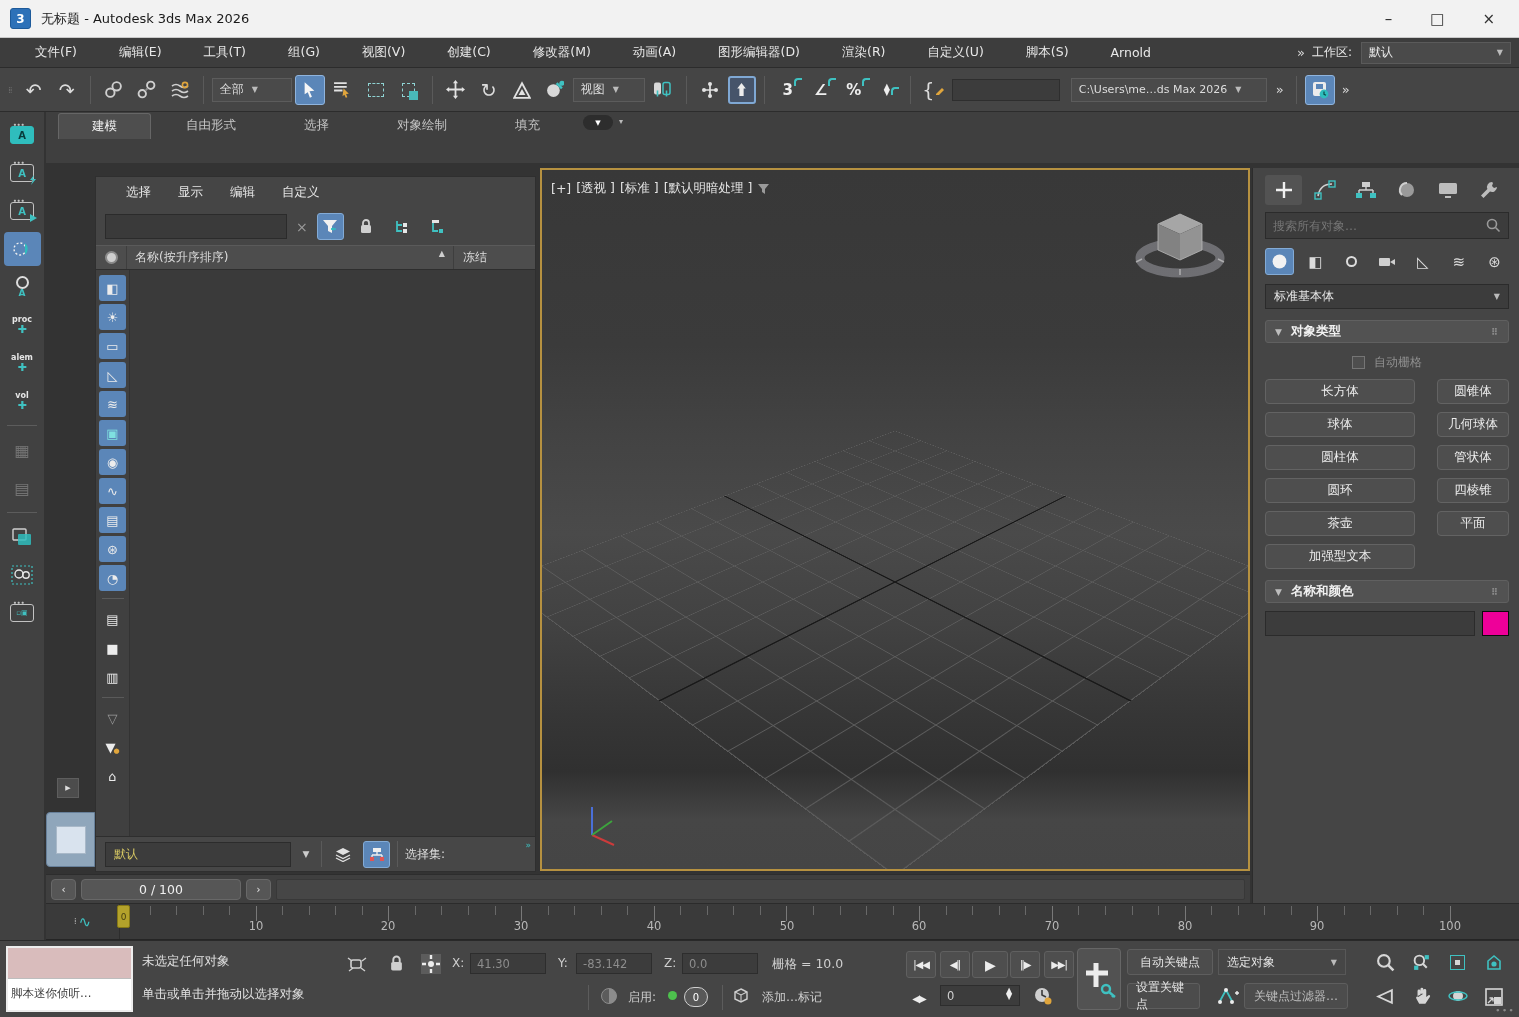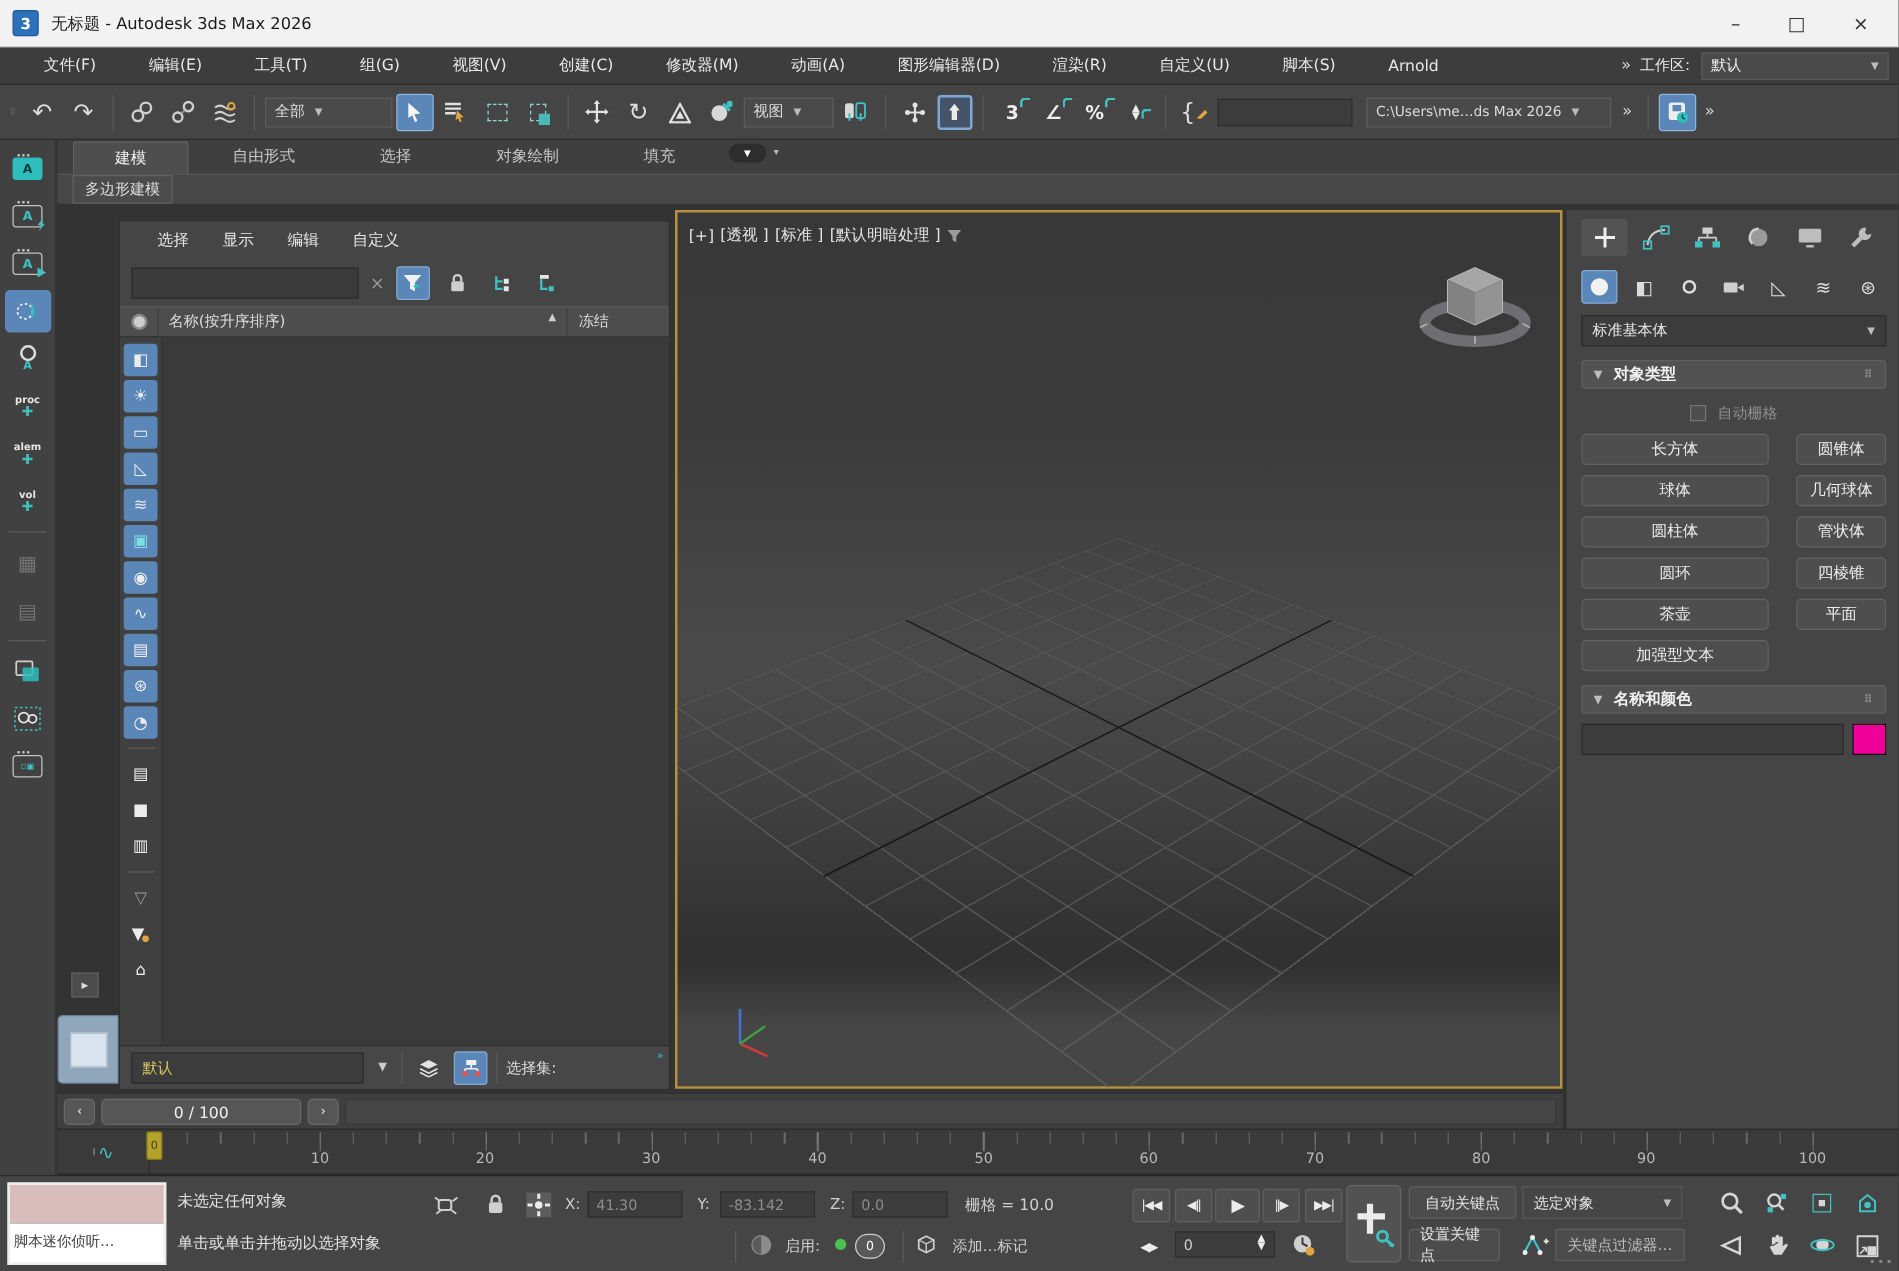--- a/index.html
+++ b/index.html
@@ -203,21 +203,21 @@
         <path d="M8 10l2-2" stroke="#8a8a8a"></path>
       </svg>
     </div>
   <div class="tico">
       <svg width="20" height="18" viewBox="0 0 20 18" fill="none">
         <path d="M2 5q4-3 8 0t8 0M2 10q4-3 8 0t8 0M2 15q4-3 8 0t8 0" stroke="#cfcfcf" stroke-width="1.6"></path>
         <circle cx="15" cy="4" r="2.6" stroke="#e0a53c" stroke-width="1.6"></circle>
       </svg>
     </div>
   <div class="tsep"></div>
-  <div class="tdrop" style="width:102px">
+  <div class="tdrop" style="width:80px">
       <span>全部</span>
       <span class="darr">▼</span>
     </div>
   <div class="tico active">
       <svg width="17" height="17" viewBox="0 0 14 14">
         <path d="M3 1 L11 8 L7 8.5 L9 13 L7.3 13.7 L5.6 9.3 L3 11 Z" fill="#f6f6f6"></path>
       </svg>
     </div>
   <div class="tico">
       <svg width="19" height="17" viewBox="0 0 18 16">
@@ -326,23 +326,20 @@
 
 <div class="ribbon">
   <div class="rtabs">
     <span class="rtab active">建模</span>
     <span class="rtab">自由形式</span>
     <span class="rtab">选择</span>
     <span class="rtab">对象绘制</span>
     <span class="rtab">填充</span>
     <span class="rdropbtn">▼</span>
     <span class="darr" style="margin-bottom:8px">▾</span>
-  </div>
-  <div class="rbody">
-    <span class="rpanel-label">多边形建模</span>
   </div>
 </div>
 
 <div class="lstrip">
   <div class="lico">
       <span class="winico" style="background:#2fbdbd;color:#083c3c;border-color:#2fbdbd">A</span>
     </div>
   <div class="lico">
       <span class="winico">A<svg width="8" height="10" viewBox="0 0 8 10" style="position:absolute;right:-4px;bottom:-4px">
           <path d="M5 0L1 5h3L2 10l5-6H4z" fill="#3fc1c1"></path>
@@ -566,20 +563,27 @@
           <rect x="2" y="3" width="18" height="11" rx="1.5" fill="#bdbdbd"></rect>
           <path d="M8 17h6" stroke="#bdbdbd" stroke-width="2"></path>
         </svg>
       </div>
     <div class="ctab">
         <svg width="20" height="20" viewBox="0 0 20 20">
           <path d="M13 2a5 5 0 00-4.6 7L2 15.5 4.5 18 11 11.6A5 5 0 0018 7l-3 1-2-2 1-3z" fill="#bdbdbd"></path>
         </svg>
       </div>
   </div>
+  <div class="csearch">
+    <input placeholder="搜索所有对象…" style="">
+    <svg width="15" height="15" viewBox="0 0 15 15">
+        <circle cx="6" cy="6" r="4.5" fill="none" stroke="#9a9a9a" stroke-width="1.6"></circle>
+        <path d="M9.5 9.5l4 4" stroke="#9a9a9a" stroke-width="1.6"></path>
+      </svg>
+  </div>
   <div class="ccats">
     <div class="ccat active">
         <svg width="17" height="17" viewBox="0 0 16 16">
           <circle cx="8" cy="8" r="6.5" fill="#f2f2f2"></circle>
         </svg>
       </div>
     <div class="ccat">◧</div>
     <div class="ccat">
         <span class="bulbsh" style="width:11px;height:11px"></span>
       </div>

